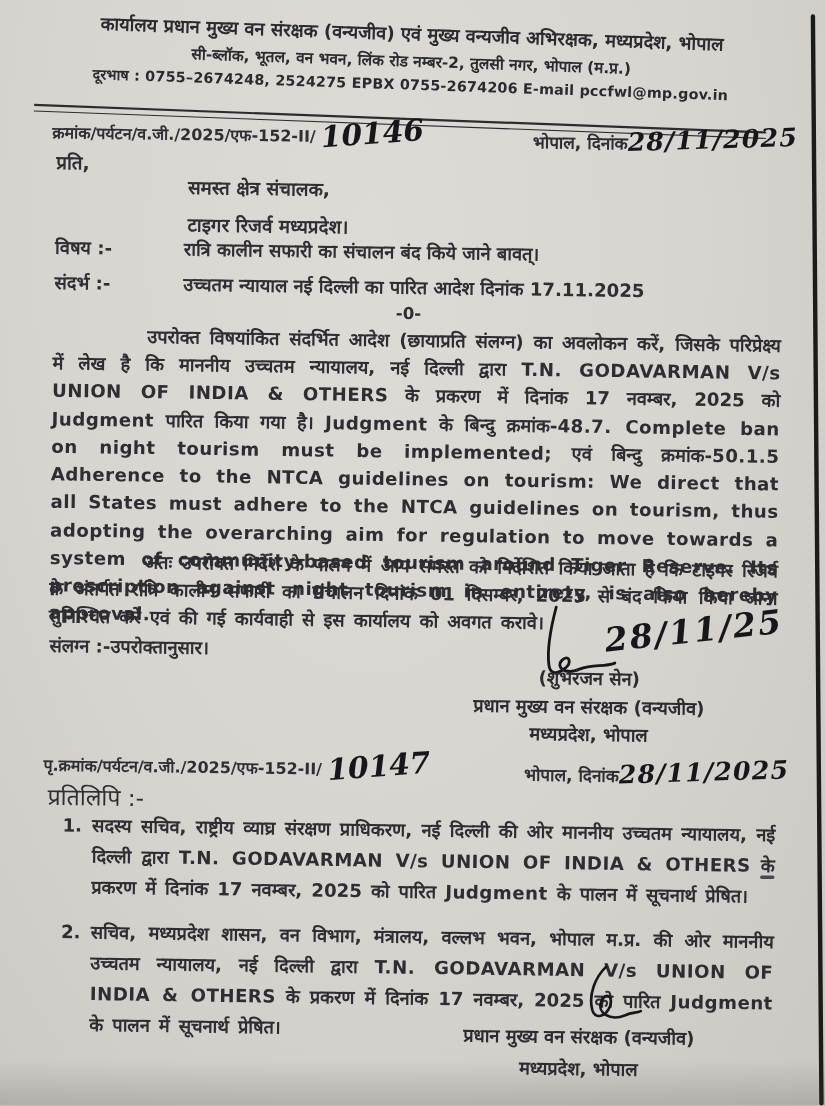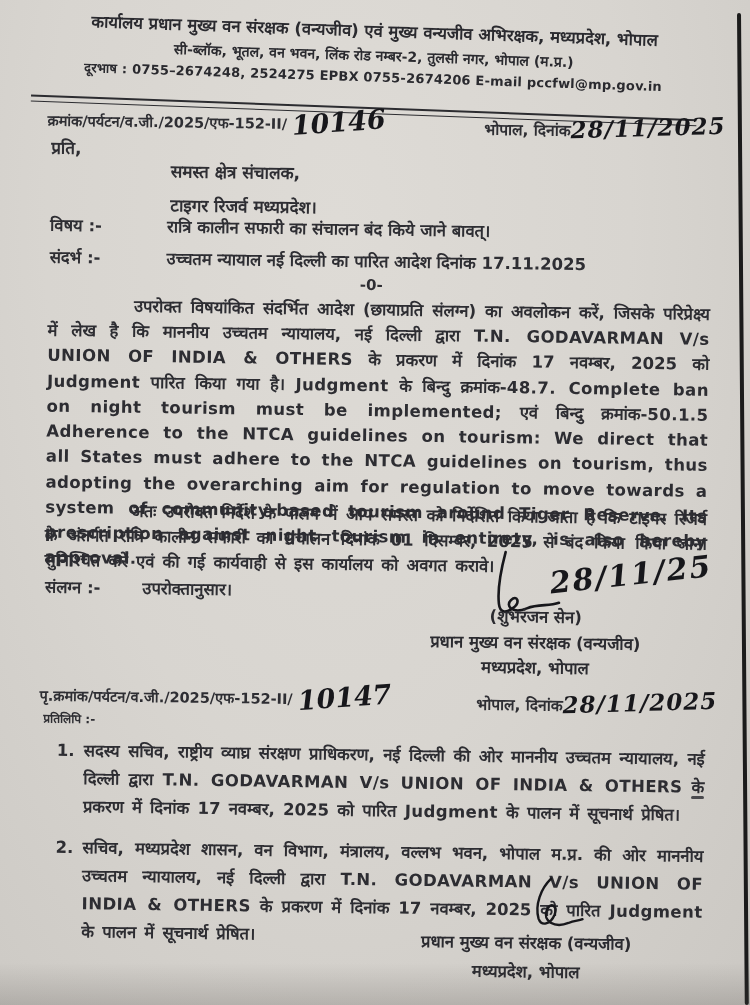--- a/index.html
+++ b/index.html
@@ -60,31 +60,31 @@
 
   .para{
     position:absolute;left:47px;width:662px;text-align:justify;
     font-size:16.5px;font-weight:bold;line-height:1.53;word-spacing:2.5px;color:#2d2d32;
   }
   .para1{top:297px;text-indent:86px;}
   .para2{top:502px;text-indent:86px;}
   .en-seg{letter-spacing:0.45px;word-spacing:4px;}
 
   .enclosure{position:absolute;top:579px;left:48px;display:flex;font-size:16.5px;font-weight:bold;}
-  .enclosure .lbl{margin-right:42px;}
+  .enclosure .lbl{}
 
   .sig-block{position:absolute;text-align:center;font-size:16.5px;font-weight:bold;color:#2b2b30;}
   .sig1{top:602px;left:378px;width:322px;line-height:1.55;}
   .sig2{top:927px;left:368px;width:332px;line-height:1.75;}
   .sig1-squiggle{position:absolute;top:548px;left:486px;}
   .sig1-date{position:absolute;top:553px;left:552px;font-size:30px;letter-spacing:2px;transform:rotate(-7deg);}
   .sig2-squiggle{position:absolute;top:872px;left:528px;}
 
   .endorse-row{position:absolute;top:684px;left:44px;width:678px;display:flex;align-items:flex-start;}
-  .pratilipi{position:absolute;top:714px;left:48px;font-size:12px;font-weight:bold;}
+  .pratilipi{position:absolute;top:714px;left:48px;font-size:21px;font-weight:normal;}
 
   .copies{position:absolute;top:741px;left:62px;width:648px;}
   .copy-item{display:flex;margin-bottom:13px;font-size:16.5px;font-weight:bold;line-height:1.7;color:#2d2d32;}
   .copy-num{flex:0 0 27px;}
   .copy-text{flex:1;text-align:justify;word-spacing:2.5px;}
 </style>
 </head>
 <body>
 
 <div class="page">

